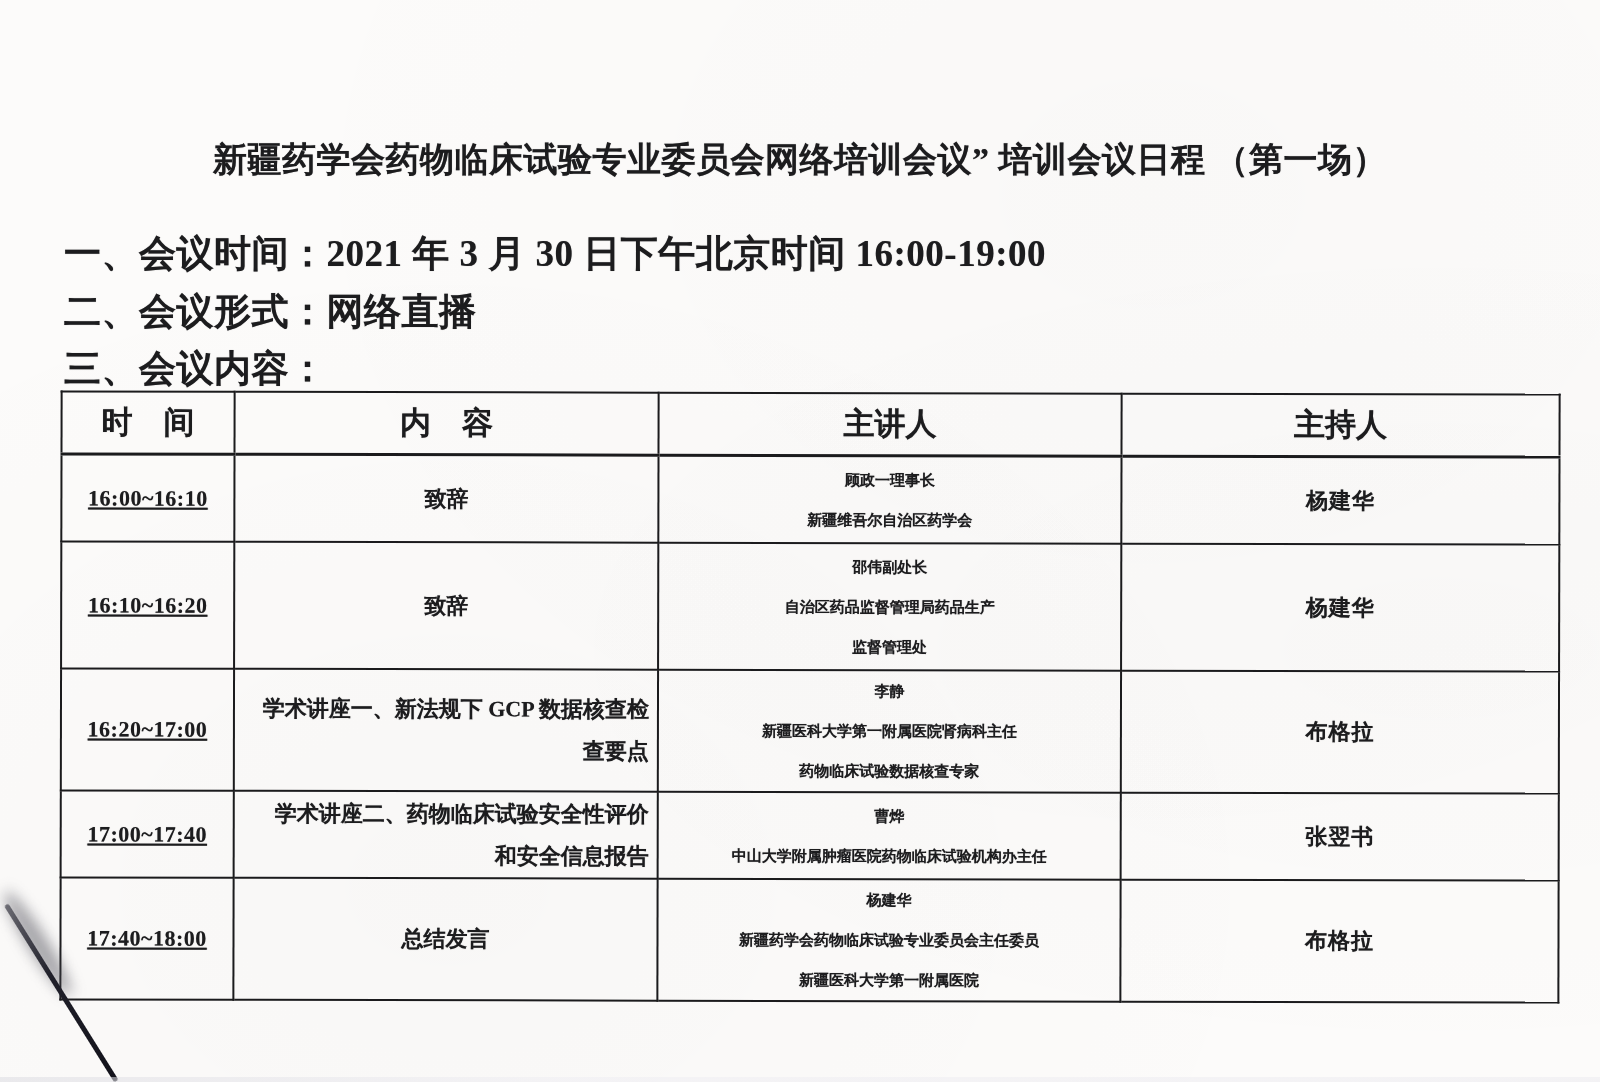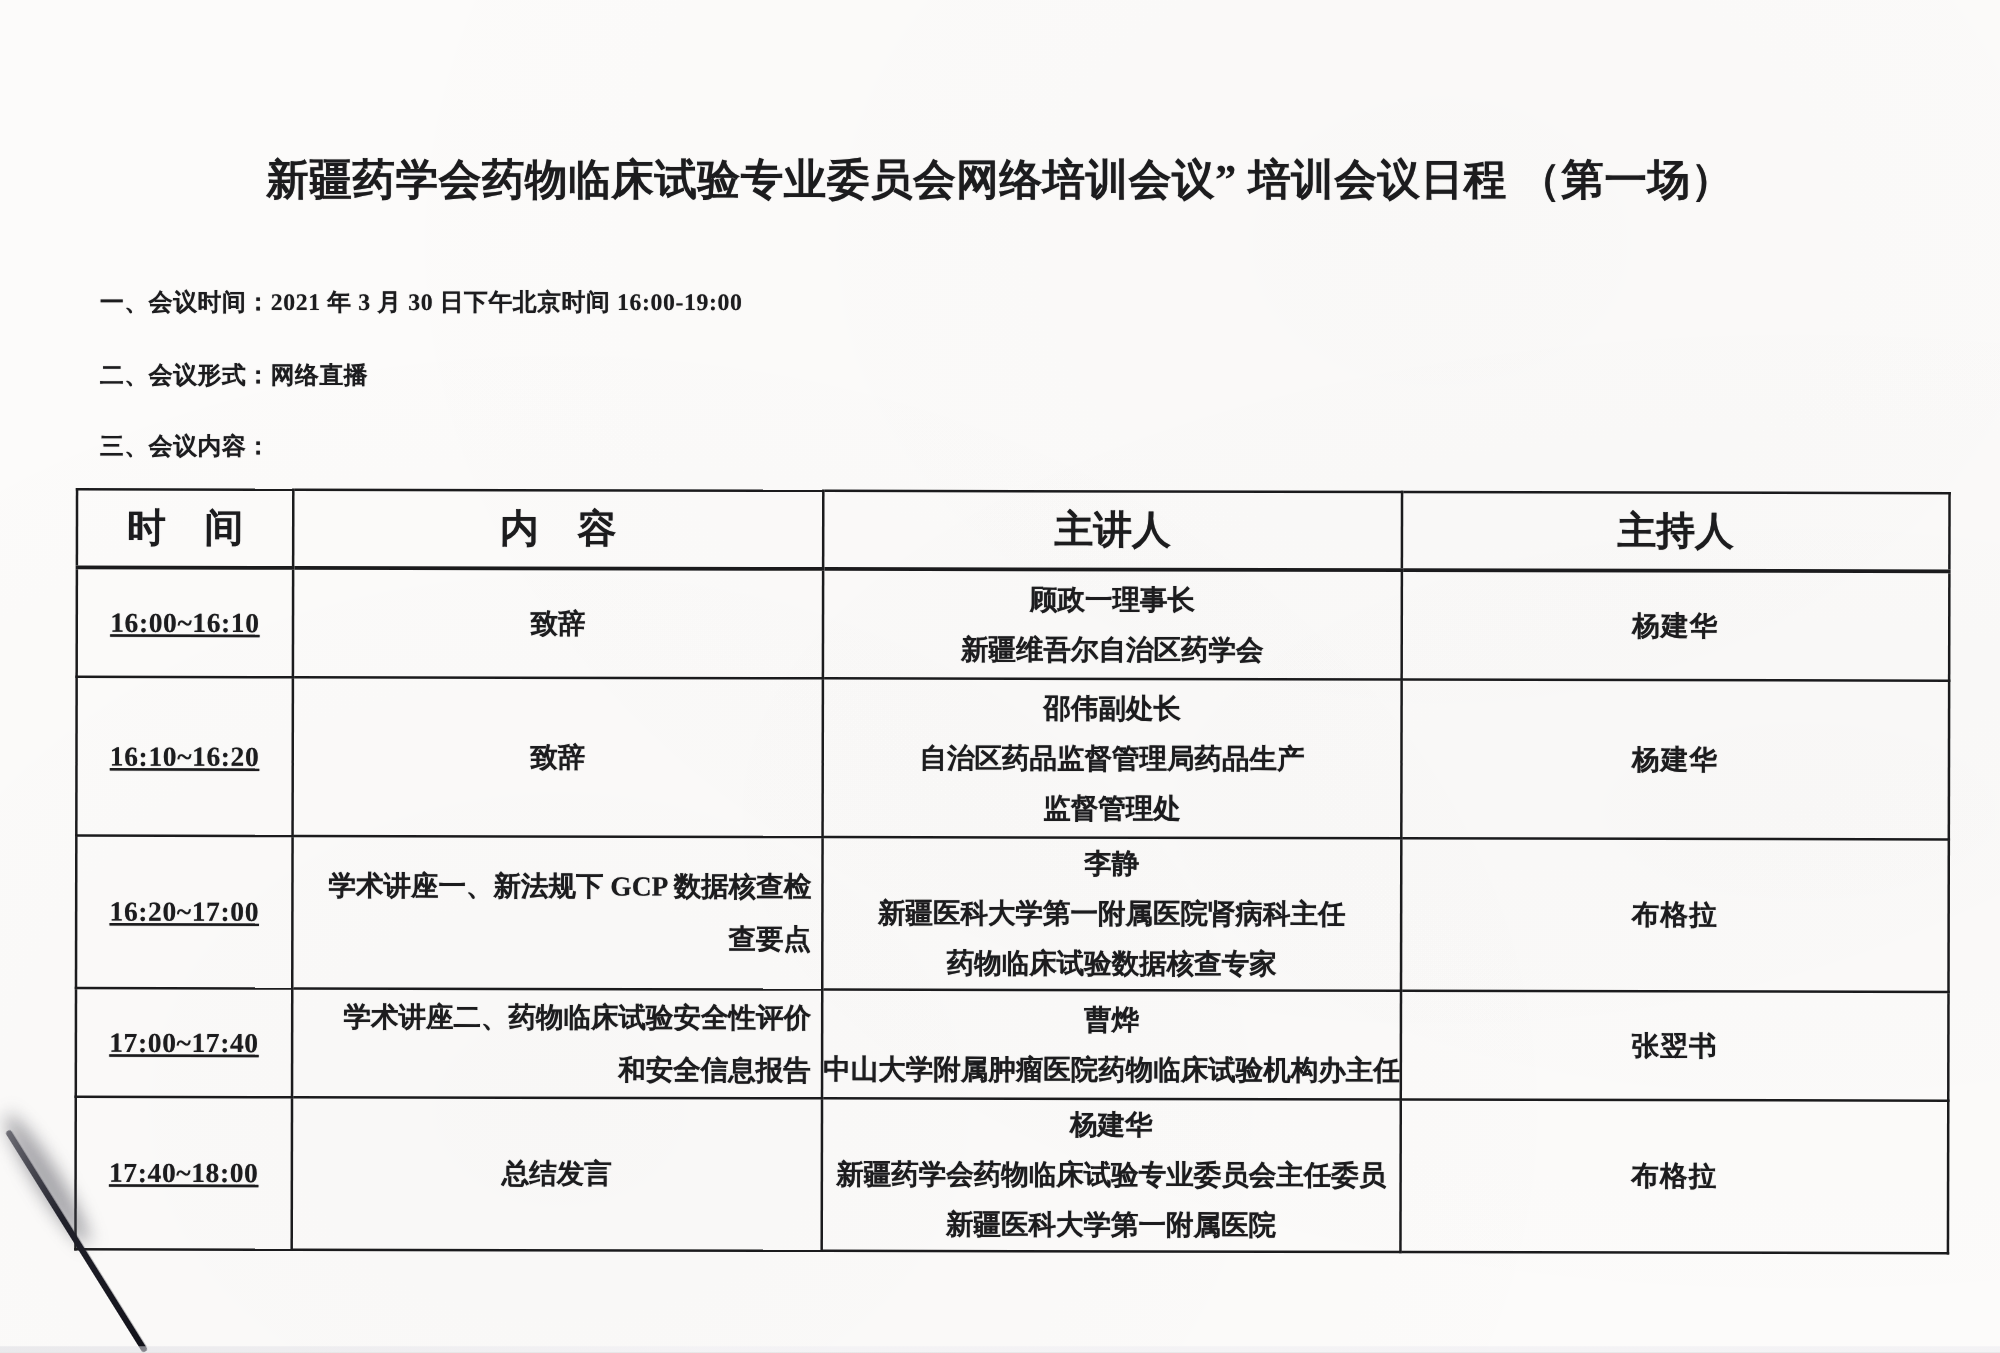--- a/index.html
+++ b/index.html
@@ -17,29 +17,28 @@
     font-weight:700;
     color:#1c1c1e;
     text-shadow:0 0 0.7px rgba(25,25,28,0.55);
   }
 
   .doc-title{
     position:absolute;top:121px;left:0;right:0;
     text-align:center;
     font-size:34px;
     letter-spacing:0.5px;
-    margin:0;
+    margin:16px;
   }
 
   .meta-line{
     position:absolute;left:64px;
-    font-size:19px;
+    font-size:37px;
     letter-spacing:0.5px;
     white-space:nowrap;
-    margin-left:16px;
   }
   .meta-time{top:229px;}
   .meta-format{top:287px;}
   .meta-content{top:344px;}
 
   table.agenda{
     position:absolute;left:60px;top:392px;
     width:1498px;
     border-collapse:collapse;
     table-layout:fixed;
@@ -59,21 +58,21 @@
   }
   tr.r0 td{height:85px;}
   tr.r1 td{height:125px;}
   tr.r2 td{height:120px;}
   tr.r3 td{height:85px;}
   tr.r4 td{height:118px;}
 
   .c-time{font-size:22px;letter-spacing:0.5px;text-decoration:underline;}
   .c-content{font-size:22px;}
   .c-content.al{text-align:right;padding:0 8px 0 12px;}
-  .c-speaker{font-size:22px;}
+  .c-speaker{font-size:15px;}
   .c-host{font-size:22px;letter-spacing:1px;}
   .line{line-height:40px;white-space:nowrap;}
   .c-content .line{line-height:42px;}
 
   
   .pen-smudge{
     position:absolute;left:-3px;top:897px;
     width:20px;height:122px;
     background:rgba(75,75,86,0.5);
     border-radius:50%;

